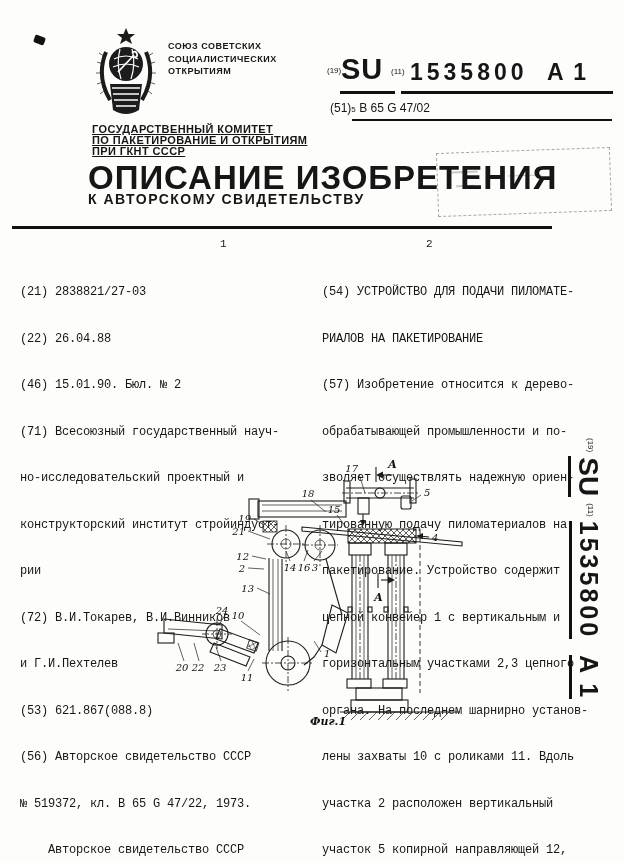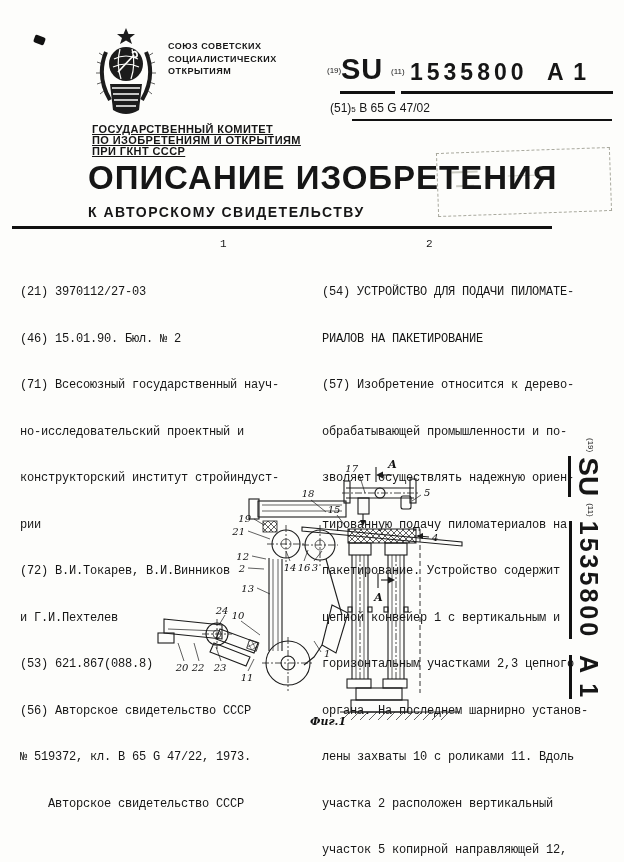--- a/index.html
+++ b/index.html
@@ -11,21 +11,21 @@
   .committee{left:92px;top:124px;font-weight:bold;font-size:11px;line-height:11px;letter-spacing:.4px;text-decoration:underline;}
   .sup{font-size:8px;}
   .hdr19{left:327px;top:66px;font-size:8px;}
   .hdrSU{left:341px;top:53px;font-size:29px;font-weight:bold;letter-spacing:1px;}
   .hdr11{left:391px;top:67px;font-size:8px;}
   .hdrNum{left:410px;top:59px;font-size:23px;font-weight:bold;letter-spacing:4px;}
   .hdrKind{left:547px;top:59px;font-size:23px;font-weight:bold;letter-spacing:2px;}
   .rule{background:#111;}
   .ipc{left:330px;top:101px;font-family:Liberation Sans, sans-serif;font-size:12px;}
   .doc-title{left:88px;top:159px;font-size:33px;font-weight:bold;letter-spacing:1px;}
-  .doc-sub{left:88px;top:204px;font-size:14px;font-weight:bold;letter-spacing:1.5px;}
+  .doc-sub{left:88px;top:191px;font-size:14px;font-weight:bold;letter-spacing:1.5px;}
   .stamp{left:437px;top:150px;width:172px;height:62px;border:1.5px dashed #a9a99e;
          transform:rotate(-2deg);}
   .stamp i{position:absolute;background:#c9c9c0;}
   .blot{left:34px;top:36px;width:11px;height:8px;background:#111;border-radius:2px;transform:rotate(20deg);}
   
   .colnum{font-family:"Liberation Mono",monospace;font-size:11px;}
   .col{font-family:"Liberation Mono",monospace;font-size:12px;line-height:15.5px;
        white-space:pre;letter-spacing:-0.2px;}
   .col1{left:20px;top:254px;width:298px;}
   .col2{left:322px;top:254px;width:300px;}
@@ -79,40 +79,41 @@
   <div class="abs rule" style="left:340px;top:91px;width:55px;height:3px"></div>
   <div class="abs rule" style="left:401px;top:91px;width:212px;height:2.5px"></div>
 
   <div class="abs ipc">
     <span>(51)</span><span class="sup">5</span><span> В 65 G 47/02</span>
   </div>
   <div class="abs rule" style="left:352px;top:119px;width:260px;height:2px"></div>
 
   <div class="abs committee">
     <div>ГОСУДАРСТВЕННЫЙ КОМИТЕТ</div>
-    <div>ПО ИЗОБРЕТЕНИЯМ И ОТКРЫТИЯМ</div>
+    <div>ПО ПАКЕТИРОВАНИЕ И ОТКРЫТИЯМ</div>
     <div>ПРИ ГКНТ СССР</div>
   </div>
 
   <div class="abs stamp">
     <i style="left:14px;top:18px;width:26px;height:2px"></i>
     <i style="left:18px;top:32px;width:18px;height:2px"></i>
     <i style="left:70px;top:24px;width:34px;height:1px"></i>
   </div>
 
   <div class="abs doc-title">ОПИСАНИЕ ИЗОБРЕТЕНИЯ</div>
   <div class="abs doc-sub">К АВТОРСКОМУ СВИДЕТЕЛЬСТВУ</div>
 
   <div class="abs rule" style="left:12px;top:226px;width:540px;height:2.5px"></div>
 
   <div class="abs colnum" style="left:220px;top:238px">1</div>
   <div class="abs colnum" style="left:426px;top:238px">2</div>
 
   <div class="abs col col1">
-    <div>(21) 3970112/27-03</div>
+    <div>(21) 2838821/27-03</div>
+    <div>(22) 26.04.88</div>
     <div>(46) 15.01.90. Бюл. № 2</div>
     <div>(71) Всесоюзный государственный науч-</div>
     <div>но-исследовательский проектный и</div>
     <div>конструкторский институт стройиндуст-</div>
     <div>рии</div>
     <div>(72) В.И.Токарев, В.И.Винников</div>
     <div>и Г.И.Пехтелев</div>
     <div>(53) 621.867(088.8)</div>
     <div>(56) Авторское свидетельство СССР</div>
     <div>№ 519372, кл. В 65 G 47/22, 1973.</div>

